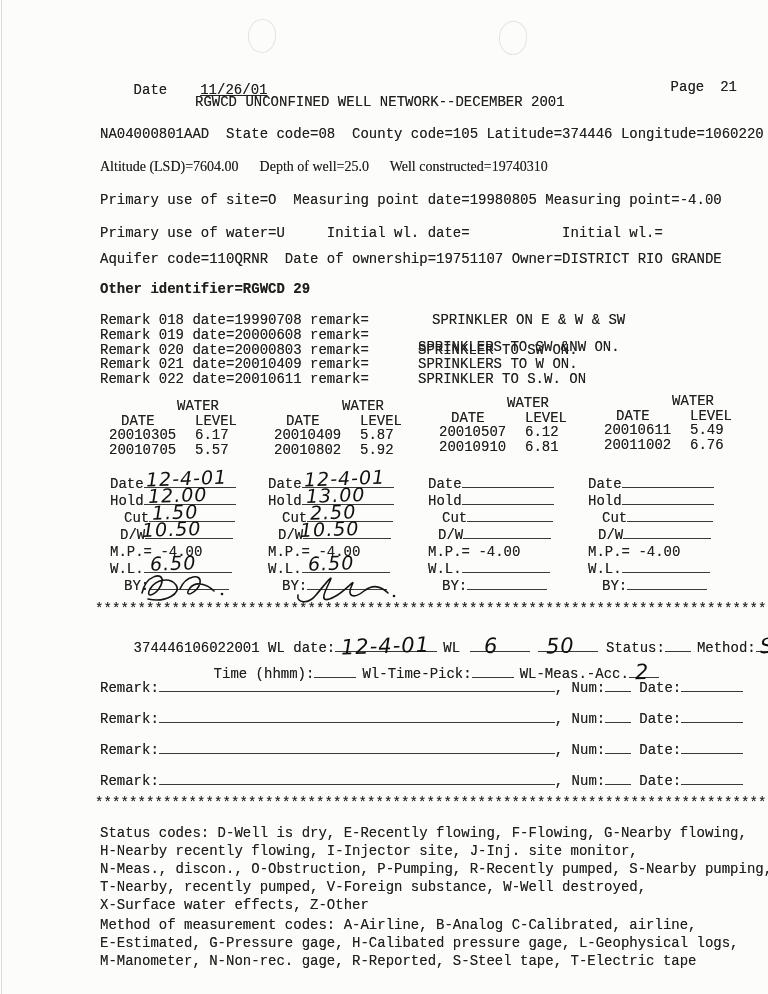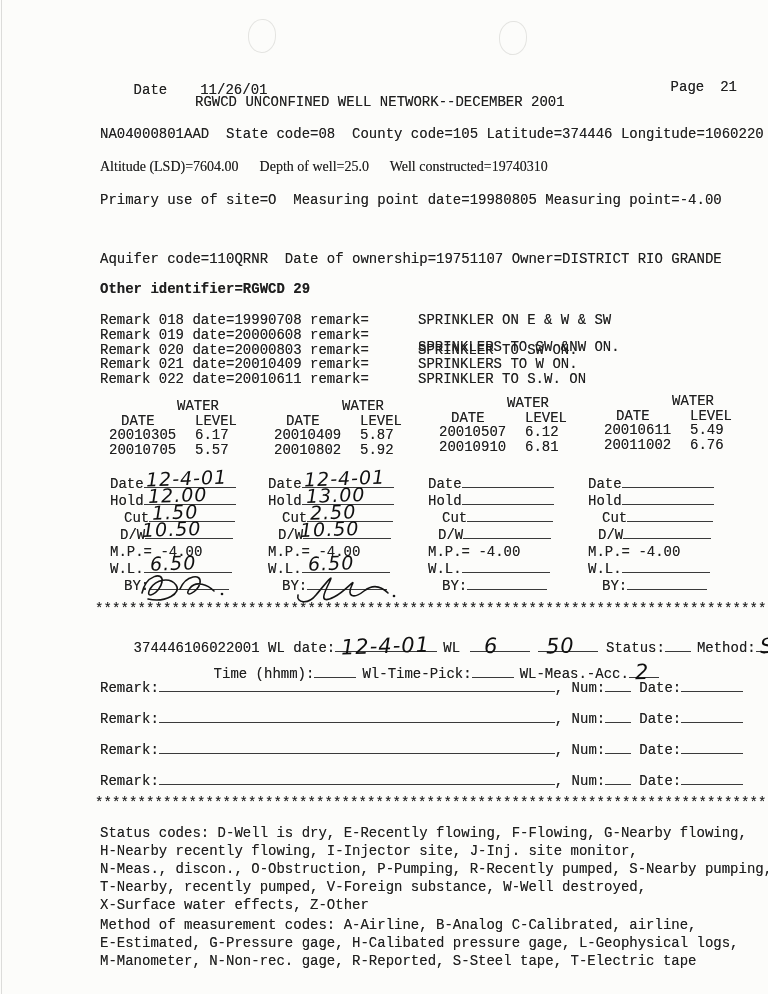--- a/index.html
+++ b/index.html
@@ -44,34 +44,35 @@
 </style>
 </head>
 <body>
 
 <div class="page">
 
   <div class="hole" style="left:248px; top:19px;"></div>
   <div class="hole" style="left:499px; top:21px;"></div>
 
   <div class="line" style="left:100px; top:66px;">
-    <span>Date</span><span style="margin-left:33px;">11/26/01</span>
+    <span>Date</span><span style="margin-left:33px;text-decoration:underline;">11/26/01</span>
   </div>
   <div class="line" style="left:637px; top:63px;">
     <span>Page</span><span style="margin-left:16px;">21</span>
   </div>
   <div class="line" style="left:195px; top:94px;">RGWCD UNCONFINED WELL NETWORK--DECEMBER 2001</div>
 
   <div class="line" style="left:100px; top:126px;">NA04000801AAD  State code=08  County code=105 Latitude=374446 Longitude=1060220</div>
   <div class="line" style="left:100px; top:159px;font-family:Liberation Serif, serif;">Altitude (LSD)=7604.00      Depth of well=25.0      Well constructed=19740310</div>
   <div class="line" style="left:100px; top:192px;">Primary use of site=O  Measuring point date=19980805 Measuring point=-4.00</div>
+  <div class="line" style="left:100px; top:225px;">Primary use of water=U     Initial wl. date=           Initial wl.=</div>
   <div class="line" style="left:100px; top:251px;">Aquifer code=110QRNR  Date of ownership=19751107 Owner=DISTRICT RIO GRANDE</div>
   <div class="line" style="left:100px; top:281px;font-weight:bold;">Other identifier=RGWCD 29</div>
 
-  <div class="line" style="left:100px; top:313px; line-height:14.5px;"><span>Remark 018 date=19990708 remark=</span><span style="position:absolute; left:318px;">SPRINKLER ON E &amp; W &amp; SW</span></div>
+  <div class="line" style="left:100px; top:313px; line-height:14.5px;"><span>Remark 018 date=19990708 remark=</span><span style="position:absolute; left:332px;">SPRINKLER ON E &amp; W &amp; SW</span></div>
   <div class="line" style="left:100px; top:328px; line-height:14.5px;"><span>Remark 019 date=20000608 remark=</span><span style="position:absolute; left:318px;margin-top:12px;">SPRINKLERS TO SW &amp;NW ON.</span></div>
   <div class="line" style="left:100px; top:343px; line-height:14.5px;"><span>Remark 020 date=20000803 remark=</span><span style="position:absolute; left:318px;">SPRINKLER TO SW ON.</span></div>
   <div class="line" style="left:100px; top:357px; line-height:14.5px;"><span>Remark 021 date=20010409 remark=</span><span style="position:absolute; left:318px;">SPRINKLERS TO W ON.</span></div>
   <div class="line" style="left:100px; top:372px; line-height:14.5px;"><span>Remark 022 date=20010611 remark=</span><span style="position:absolute; left:318px;">SPRINKLER TO S.W. ON</span></div>
 
   <div class="wl-col" style="left:105px;">
     <div class="wl-line wl-water">WATER</div>
     <div class="wl-line"><span class="wl-dhead">DATE</span><span>LEVEL</span></div>
     <div class="wl-line"><span class="wl-dcell">20010305</span><span>6.17</span></div>
     <div class="wl-line"><span class="wl-dcell">20010705</span><span>5.57</span></div>

